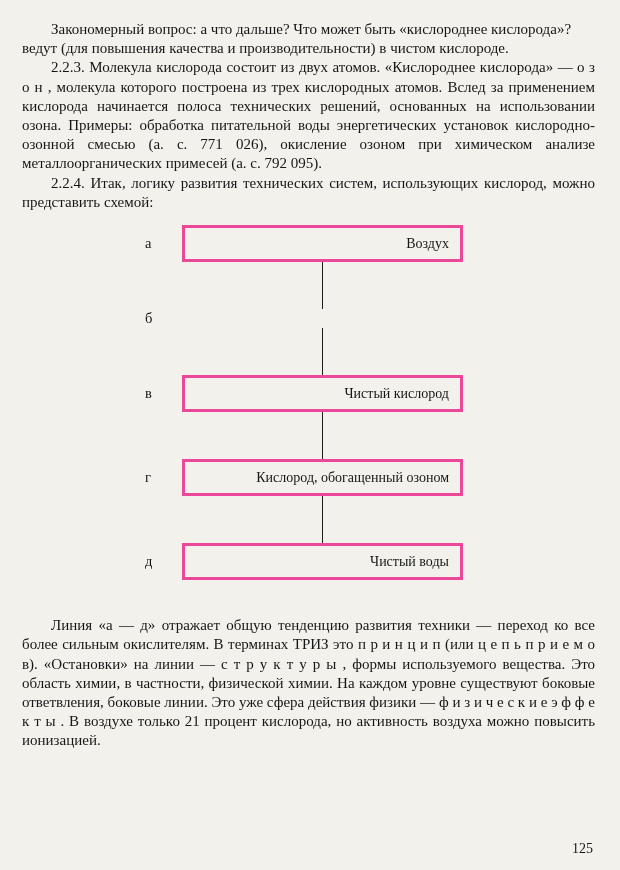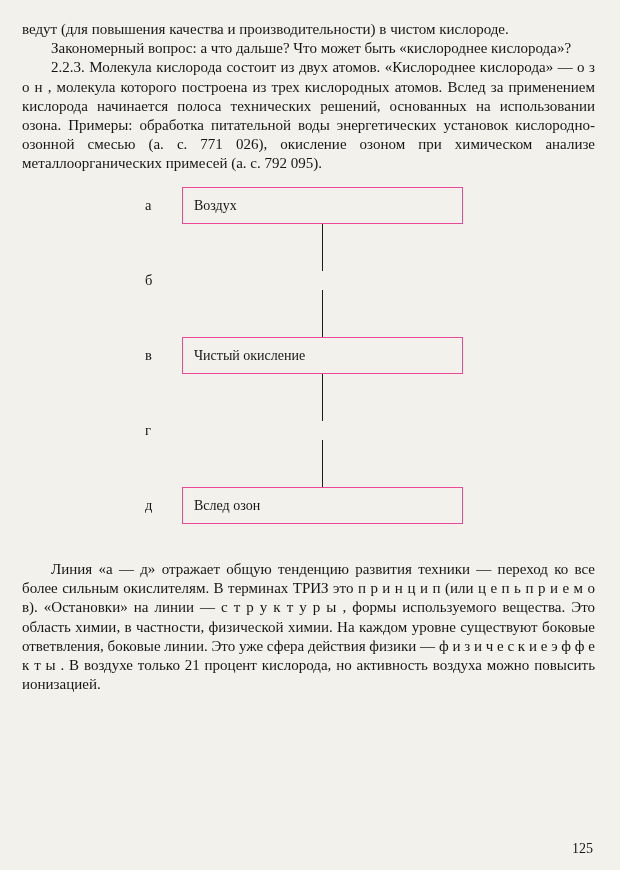--- a/index.html
+++ b/index.html
@@ -26,82 +26,87 @@
   .drow { display: flex; align-items: center; }
   .dlabel {
     width: 37px;
     font-size: 14.5px;
     text-align: left;
     text-indent: 0;
   }
   .dbox {
     width: 281px;
     height: 37px;
-    border: 1px solid #ec4899;
+    border: 3px solid #ec4899;
     display: flex;
     align-items: center;
     padding: 0 11px;
     font-size: 14px;
     background: transparent;
+    justify-content: flex-end;
   }
   .dconn {
     width: 1px;
     height: 47px;
     background: #1d1d1d;
     margin-left: 177px;
   }
   .after { margin-top: 36px; font-family: Liberation Serif, serif; }
   .page-number {
     position: absolute;
     right: 27px;
     bottom: 13px;
     font-size: 14px;
   }
 </style>
 </head>
 <body>
 
 <div class="page">
 
+  <p class="para indent">Закономерный вопрос: а что дальше? Что может быть «кислороднее кислорода»?</p>
   <p class="para">ведут (для повышения качества и производительности) в чистом кислороде.</p>
-  <p class="para indent">Закономерный вопрос: а что дальше? Что может быть «кислороднее кислорода»?</p>
   <p class="para indent">2.2.3. Молекула кислорода состоит из двух атомов. «Кислороднее кислорода» — о з о н , молекула которого построена из трех кислородных атомов. Вслед за применением кислорода начинается полоса технических решений, основанных на использовании озона. Примеры: обработка питательной воды энергетических установок кислородно-озонной смесью (а. с. 771 026), окисление озоном при химическом анализе металлоорганических примесей (а. с. 792 095).</p>
+  <p class="para indent">2.2.4. Итак, логику развития технических систем, использующих кислород, можно представить схемой:</p>
 
   <div class="diagram">
 
     <div class="drow">
       <div class="dlabel">а</div>
       <div class="dbox">
         <span>Воздух</span>
       </div>
     </div>
     <div class="dconn"></div>
 
     <div class="drow">
       <div class="dlabel">б</div>
     </div>
     <div class="dconn"></div>
 
     <div class="drow">
       <div class="dlabel">в</div>
       <div class="dbox">
-        <span>Чистый окисление</span>
+        <span>Чистый кислород</span>
       </div>
     </div>
     <div class="dconn"></div>
 
     <div class="drow">
       <div class="dlabel">г</div>
+      <div class="dbox">
+        <span>Кислород, обогащенный озоном</span>
+      </div>
     </div>
     <div class="dconn"></div>
 
     <div class="drow">
       <div class="dlabel">д</div>
       <div class="dbox">
-        <span>Вслед озон</span>
+        <span>Чистый воды</span>
       </div>
     </div>
 
   </div>
 
   <p class="para indent after">Линия «а — д» отражает общую тенденцию развития техники — переход ко все более сильным окислителям. В терминах ТРИЗ это п р и н ц и п  (или  ц е п ь  п р и е м о в).  «Остановки» на линии — с т р у к т у р ы ,  формы используемого вещества. Это область химии, в частности, физической химии. На каждом уровне существуют боковые ответвления, боковые линии. Это уже сфера действия физики — ф и з и ч е с к и е  э ф ф е к т ы .  В воздухе только 21 процент кислорода, но активность воздуха можно повысить ионизацией.</p>
 
 </div>
 
 <div class="page-number">125</div>

